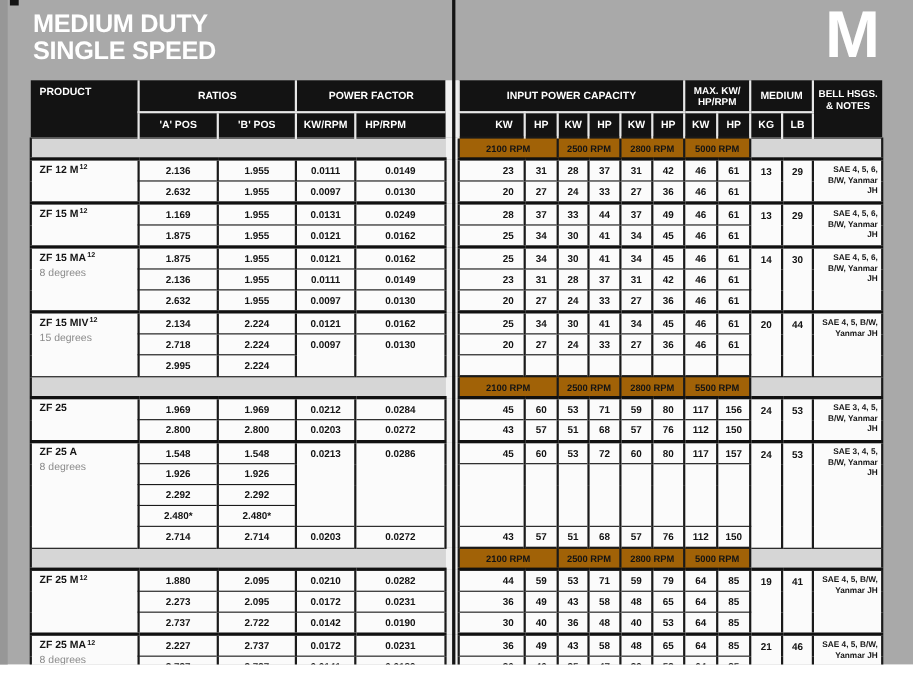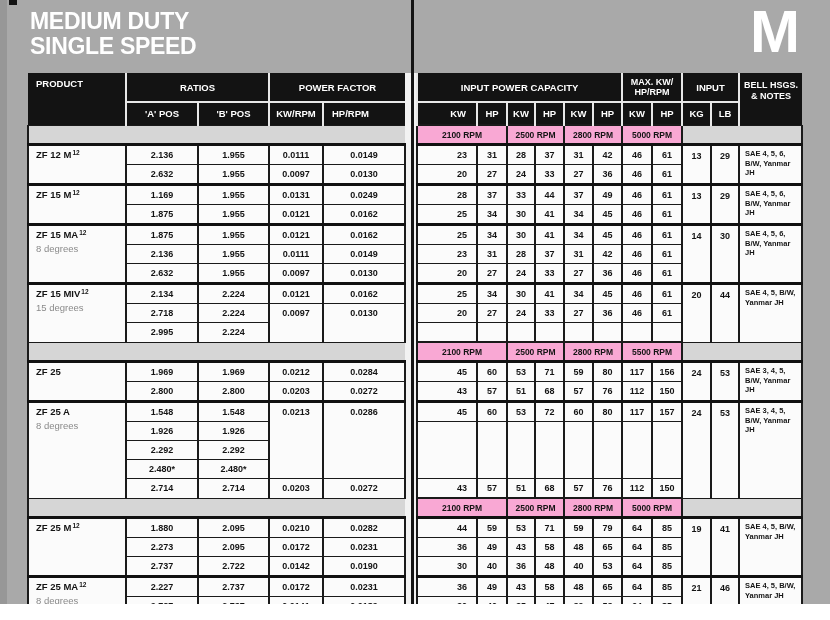--- a/index.html
+++ b/index.html
@@ -34,30 +34,30 @@
              text-align:center; height:18px; padding:0;
              border:2px solid #1a1a1a; border-top-width:1.5px; border-bottom-width:1.5px; }
   tbody tr.grp td { border-top:3px solid #111; }
   tbody tr:last-child td { border-bottom-width:2px; }
   td.gap { background:#f2f2f2; border:none !important; }
   td.prod { text-align:left; vertical-align:top; padding:3px 0 0 7px; line-height:11px; }
   .pn { font-size:9.5px; }
   .sup { font-size:6.5px; position:relative; top:-3px; margin-left:1px; }
   .deg { color:#8a8a8a; font-weight:normal; font-size:9.5px; margin-top:2px; }
   td.kgv { vertical-align:top; line-height:16px; padding-top:2px; }
-  td.notes { text-align:left; vertical-align:top; font-size:7.5px; line-height:9.5px;
+  td.notes { text-align:right; vertical-align:top; font-size:7.5px; line-height:9.5px;
              padding:3px 3px 0 5px; }
   td.vt { vertical-align:top; line-height:16px; padding-top:1px; }
   td.c1 { text-align:right; padding-right:9px; }
   
   tr.band td { height:17px; }
   td.bs { background:#d6d6d6; border-left:none; border-right:none; }
   td.bs.bl { border-left:2px solid #1a1a1a; }
   td.bs.br { border-right:2px solid #1a1a1a; }
-  td.blab { background:#f9a8d4; font-size:8.5px; border:2px solid #1a1a1a; }
+  td.blab { background:#a16207; font-size:8.5px; border:2px solid #1a1a1a; }
 
   .tri { position:absolute; width:0; height:0; top:604px; z-index:6;
          border-left:7px solid transparent; border-right:7px solid transparent;
          border-top:8px solid #111; }
   .tri.t1 { left:213px; }
   .tri.t2 { left:600px; }
 </style>
 </head>
 <body>
 
@@ -94,21 +94,21 @@
     </colgroup>
     <thead>
       <tr class="h1">
         <th class="prodh tall" rowspan="2">PRODUCT</th>
         <th colspan="2">RATIOS</th>
         <th colspan="2">POWER FACTOR</th>
         <th class="gaph tall" rowspan="2"></th>
         <th colspan="6">INPUT POWER CAPACITY</th>
         <th colspan="2" class="maxh">MAX. KW/
 HP/RPM</th>
-        <th colspan="2">INPUT</th>
+        <th colspan="2">MEDIUM</th>
         <th class="bellh tall" rowspan="2">BELL HSGS.
 &amp; NOTES</th>
       </tr>
       <tr class="h2">
         <th>'A' POS</th>
         <th>'B' POS</th>
         <th>KW/RPM</th>
         <th class="al">HP/RPM</th>
         <th class="ar">KW</th>
         <th>HP</th>

